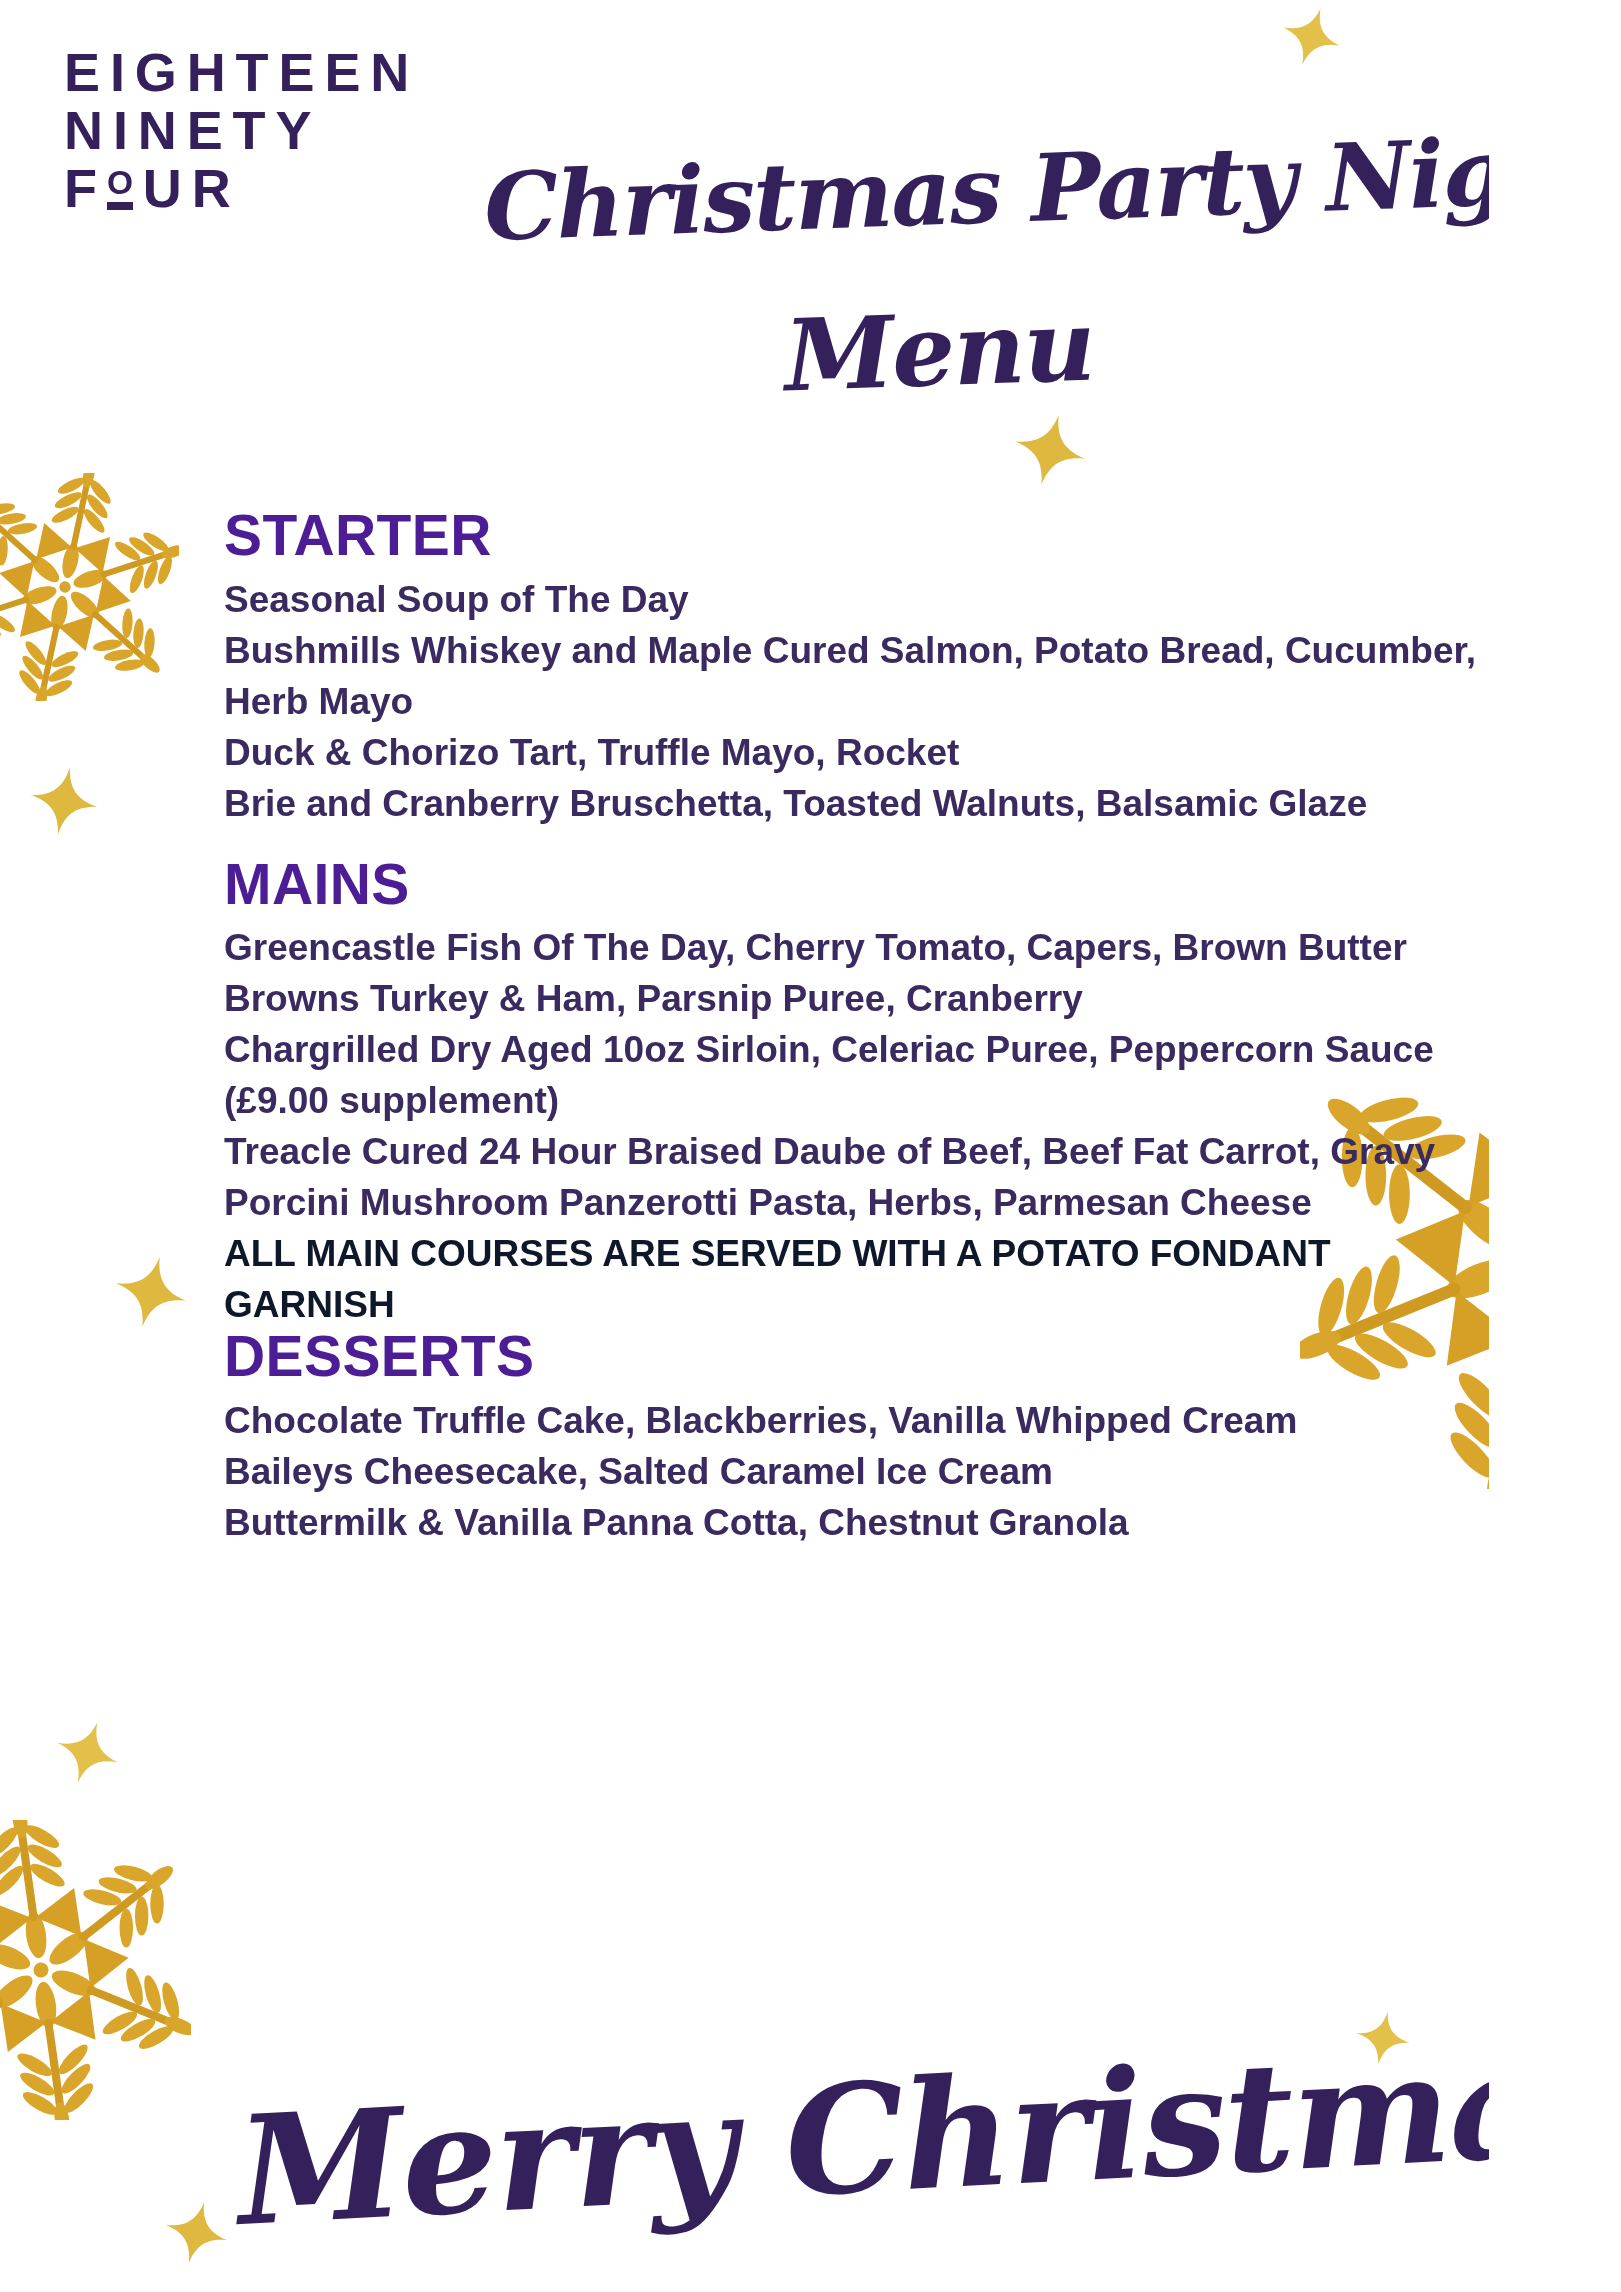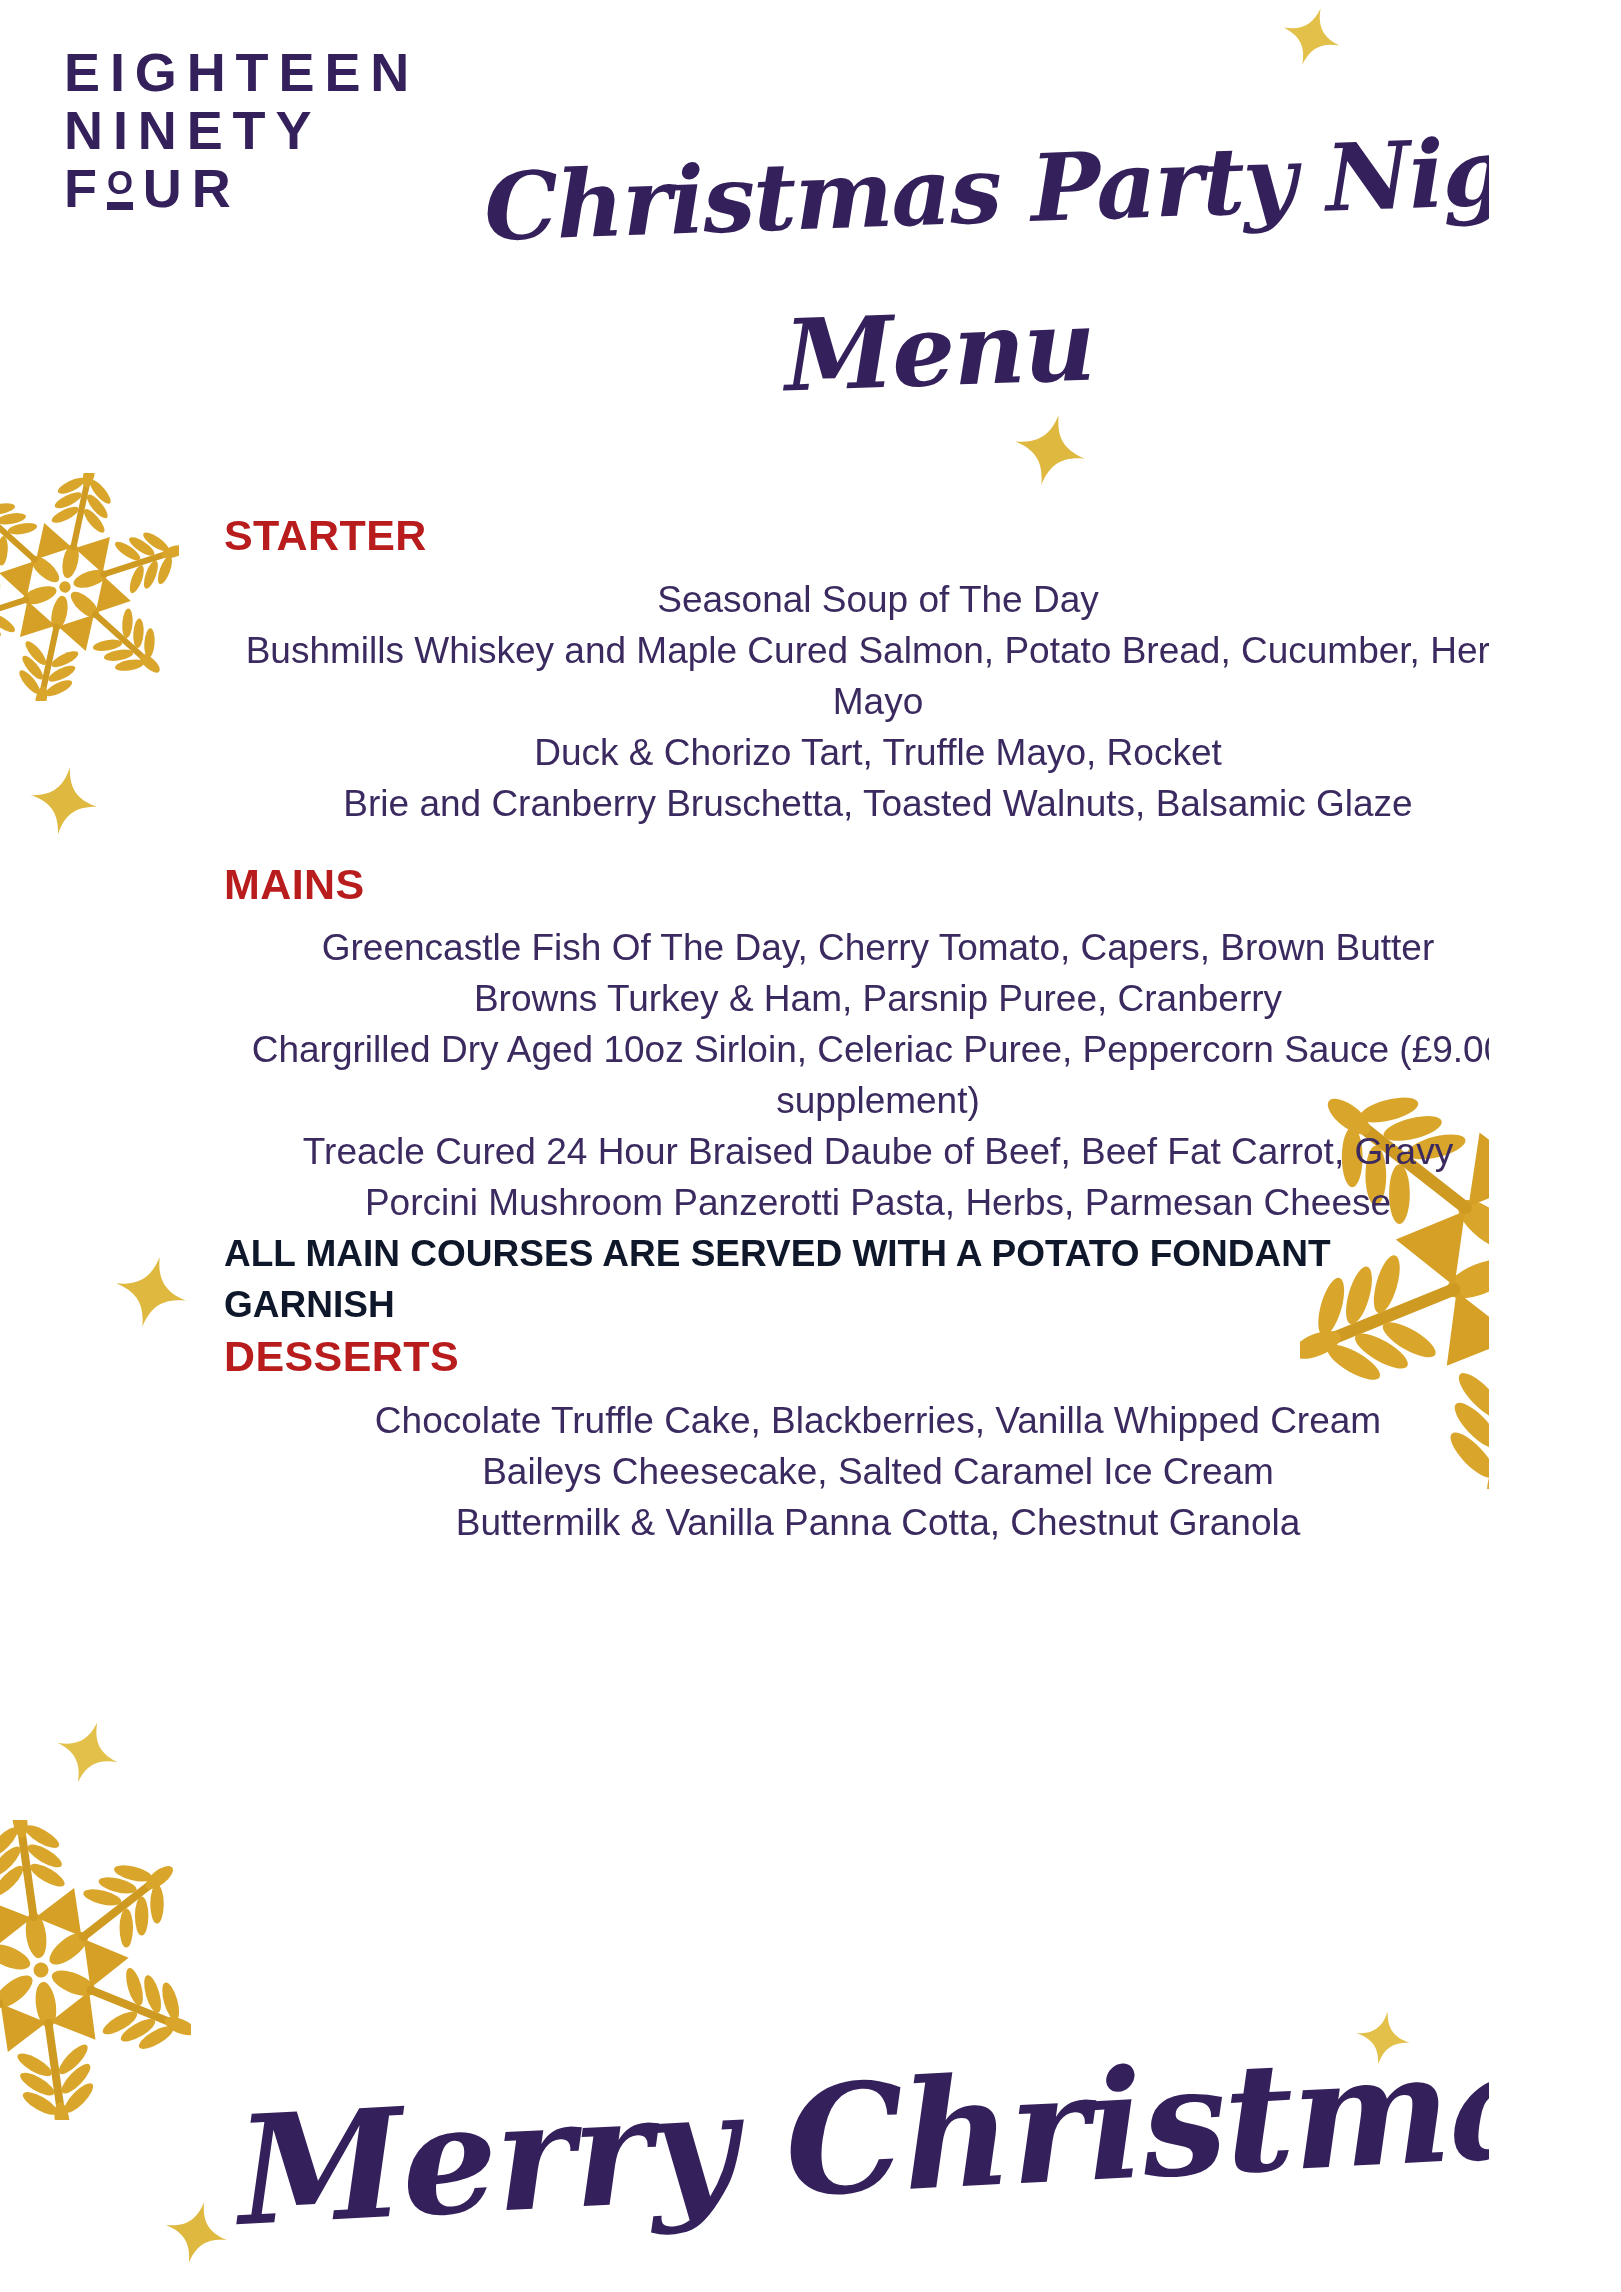--- a/index.html
+++ b/index.html
@@ -34,26 +34,26 @@
     position:absolute; left:706px; top:292px; width:466px;
     font-size:99px; text-align:center; transform:rotate(-2deg);
   }
   .footer-script {
     position:absolute; left:237px; top:2053px; width:1146px;
     font-size:150px; text-align:center; transform:rotate(-3deg);
   }
   
   .menu { position:absolute; left:224px; top:509px; width:1308px; }
   .section-title {
-    font-size:43px; line-height:52px; font-weight:700;
-    color:#b91c1c; margin-bottom:12.5px; letter-spacing:0.4px;
+    font-size:57px; line-height:52px; font-weight:700;
+    color:#4c1d95; margin-bottom:12.5px; letter-spacing:0.4px;
   }
   .section-mains    { margin-top:29px; }
   .section-desserts { }
-  .menu-item { font-size:37px; line-height:51px; font-weight:400; color:#3b2a5f;text-align:center; }
+  .menu-item { font-size:37px; line-height:51px; font-weight:700; color:#3b2a5f; }
   .menu-note {
     font-size:37px; line-height:51px; font-weight:700; color:#0f172a;
     max-width:1111px;
   }
   
   .deco { position:absolute; display:block; }
 </style>
 </head>
 <body>
 

